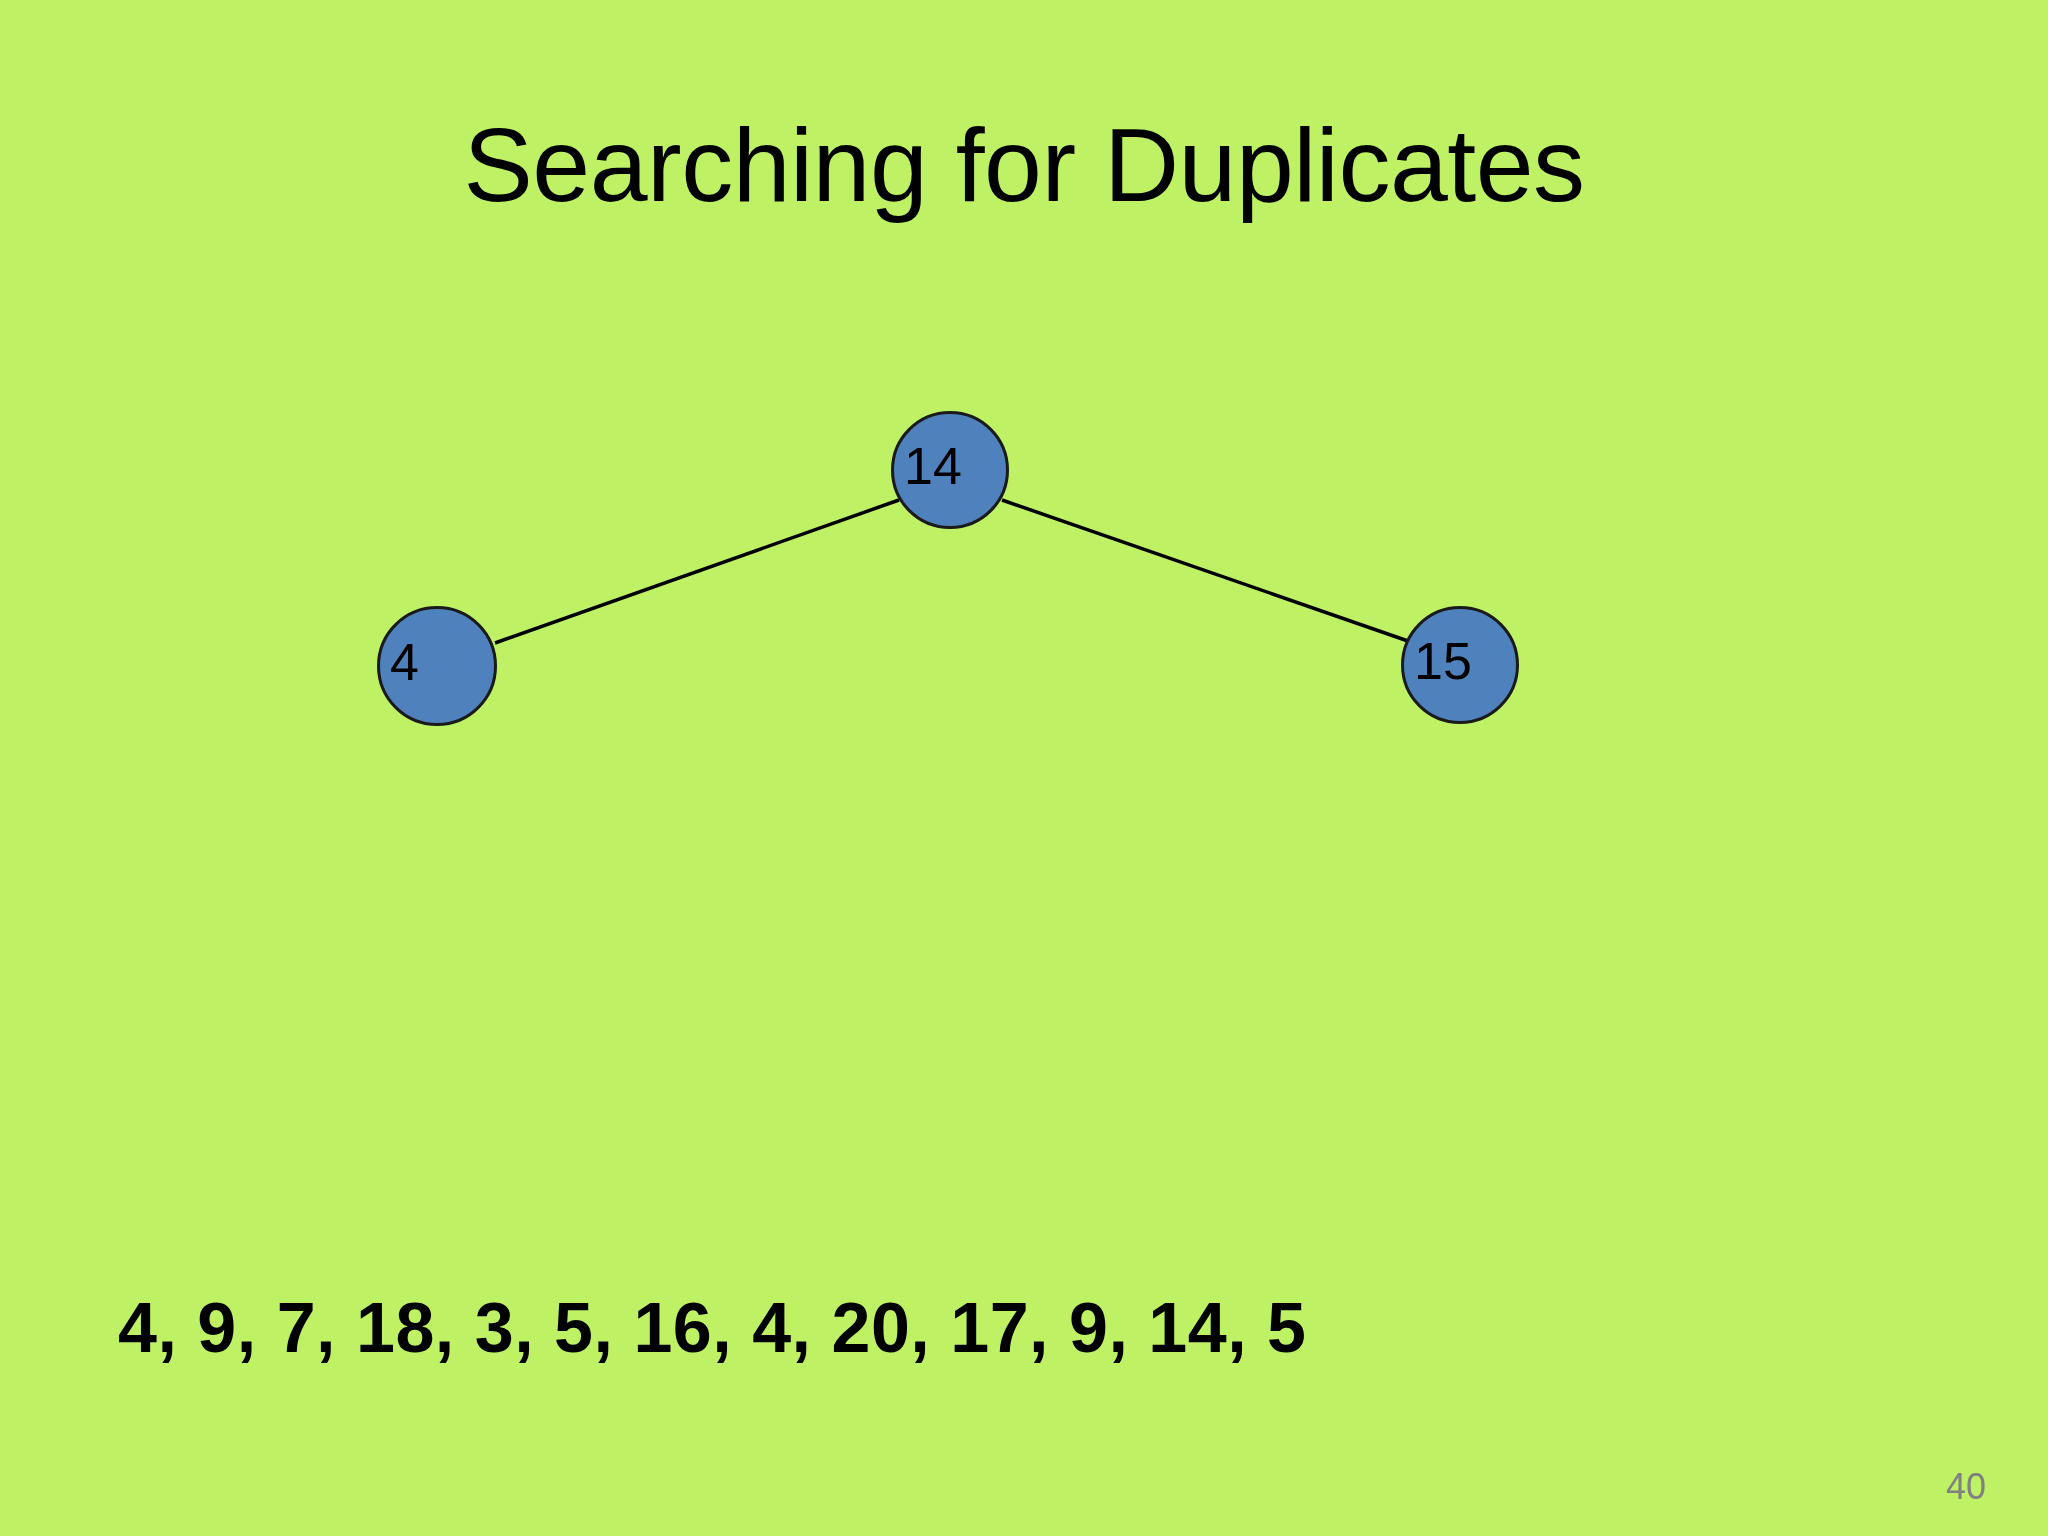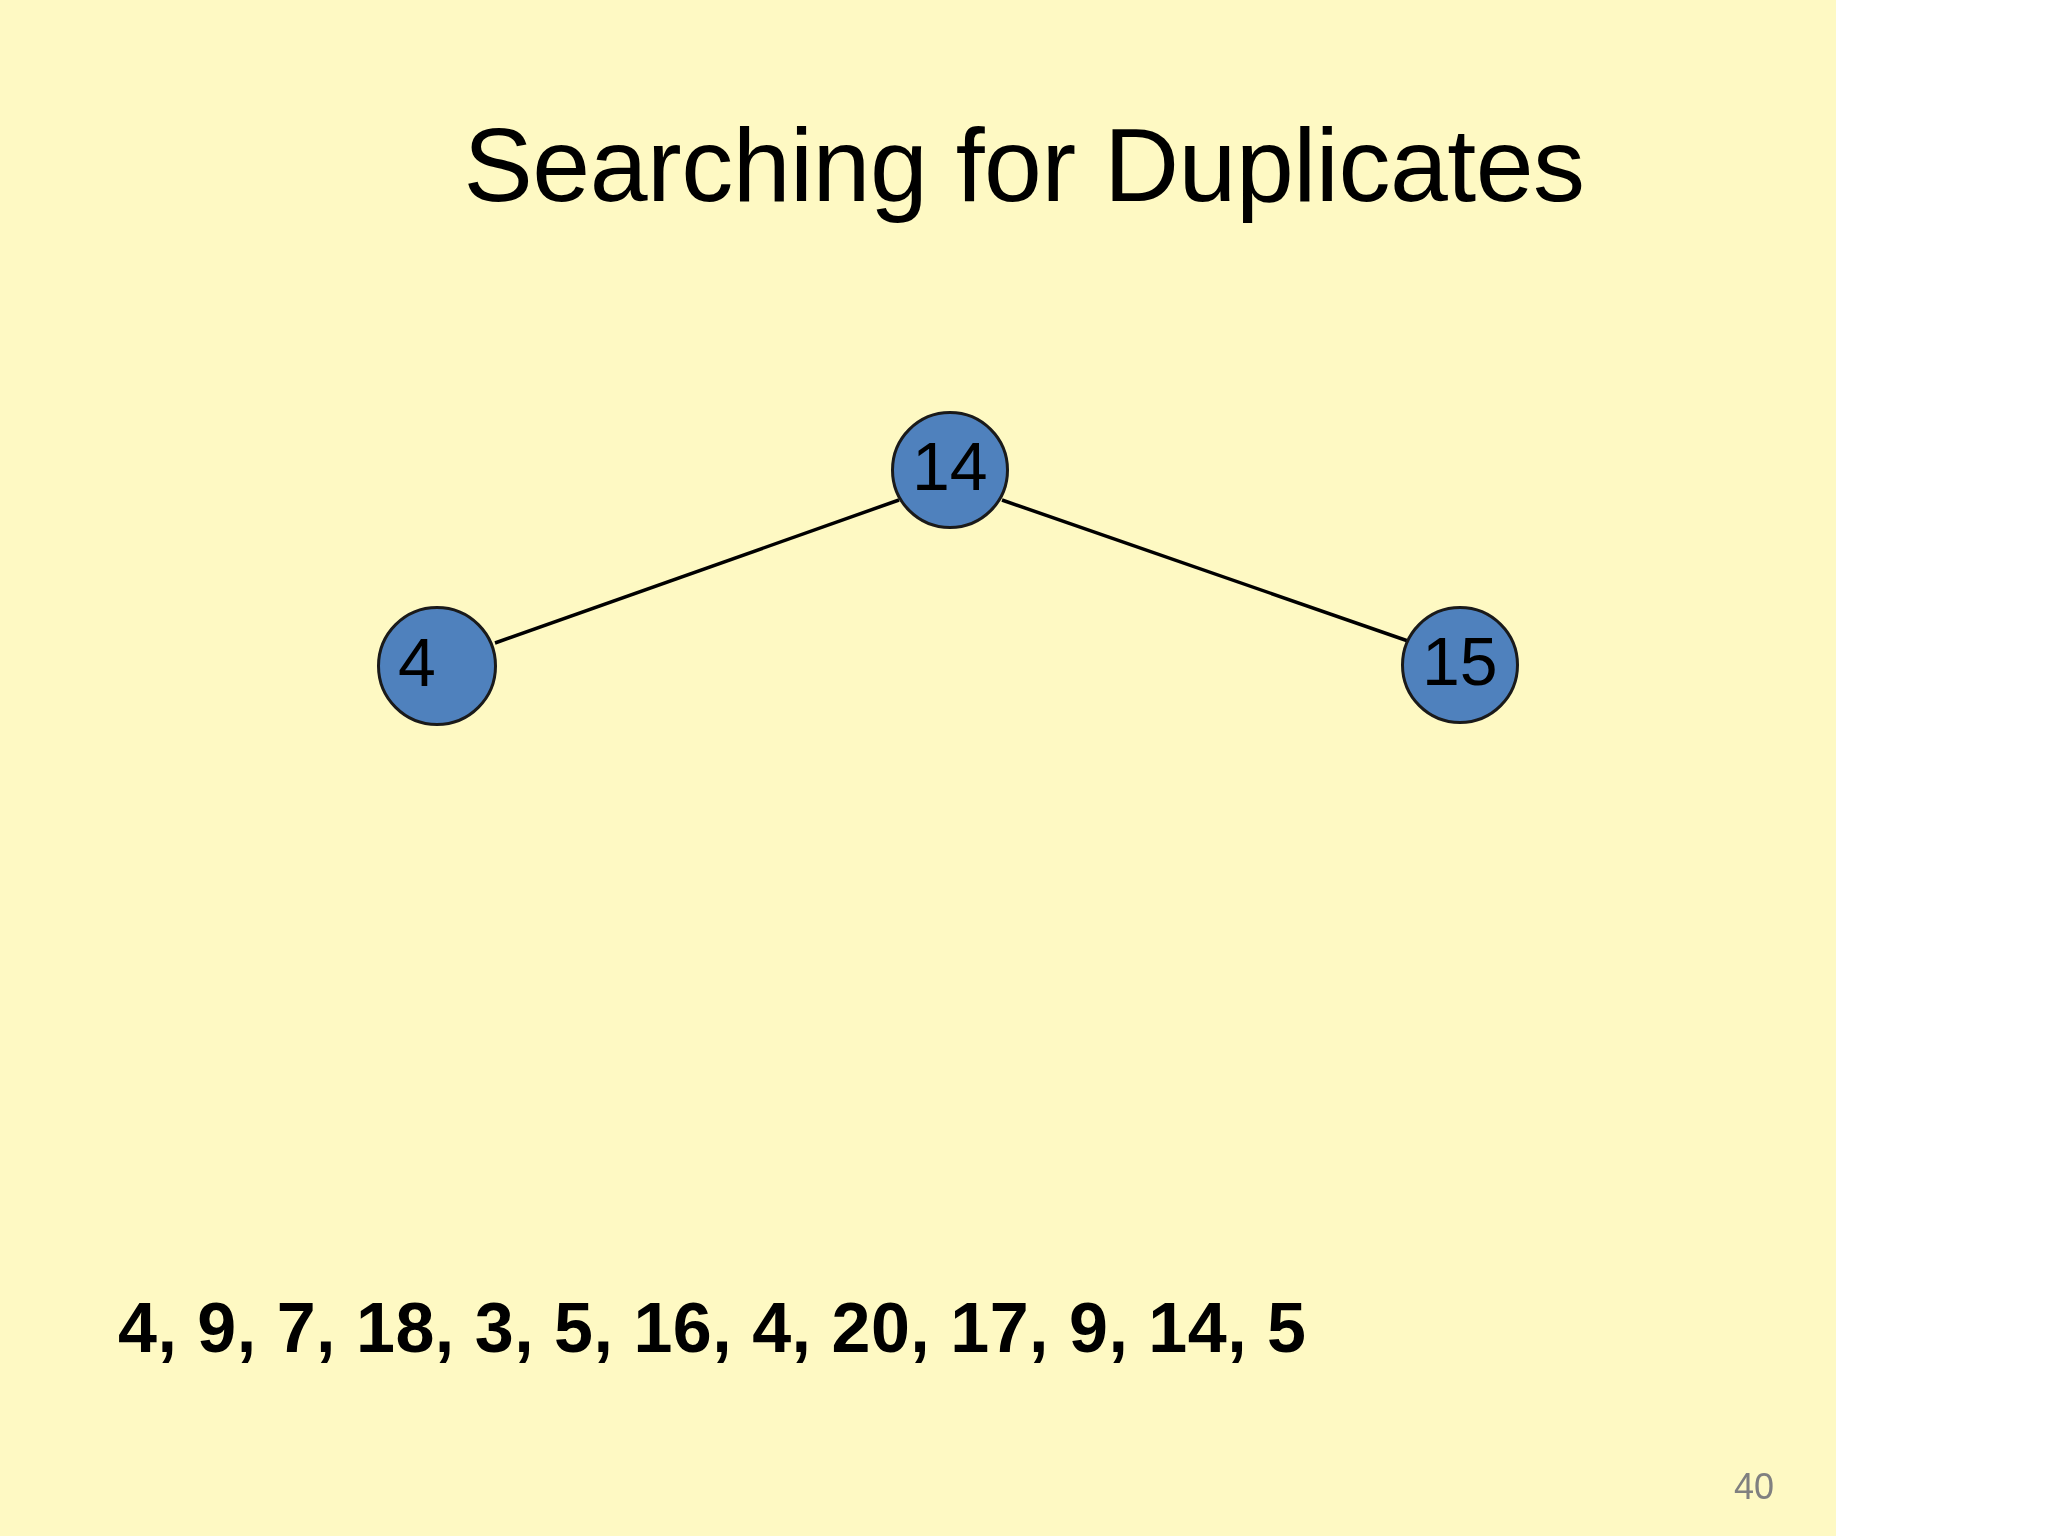--- a/index.html
+++ b/index.html
@@ -6,23 +6,23 @@
   html, body {
     margin: 0;
     padding: 0;
     background: #ffffff;
   }
   body {
     font-family: "Liberation Sans", sans-serif;
   }
   .slide {
     position: relative;
-    width: 1836px;
+    width: 2048px;
     height: 1536px;
-    background: #fef9c3;
+    background: #bef264;
     overflow: hidden;
   }
   .slide-title {
     position: absolute;
     left: 0;
     top: 108px;
     width: 2048px;
     text-align: center;
     font-family: "Liberation Sans", sans-serif;
     font-size: 104px;
@@ -45,25 +45,25 @@
     box-sizing: border-box;
     border-radius: 50%;
     border: 3px solid #1a1a1a;
     display: flex;
     align-items: center;
     justify-content: flex-start;
     background: #4F81BD;
   }
   .tree-node .node-label {
     font-family: "Liberation Sans", sans-serif;
-    font-size: 68px;
+    font-size: 52px;
     font-weight: 400;
     color: #000000;
     line-height: 1;
-    padding-left: 18px;
+    padding-left: 10px;
     position: relative;
     top: -4px;
   }
   .sequence-text {
     position: absolute;
     left: 118px;
     top: 1288px;
     font-family: "Liberation Sans", sans-serif;
     font-size: 70px;
     font-weight: 700;

